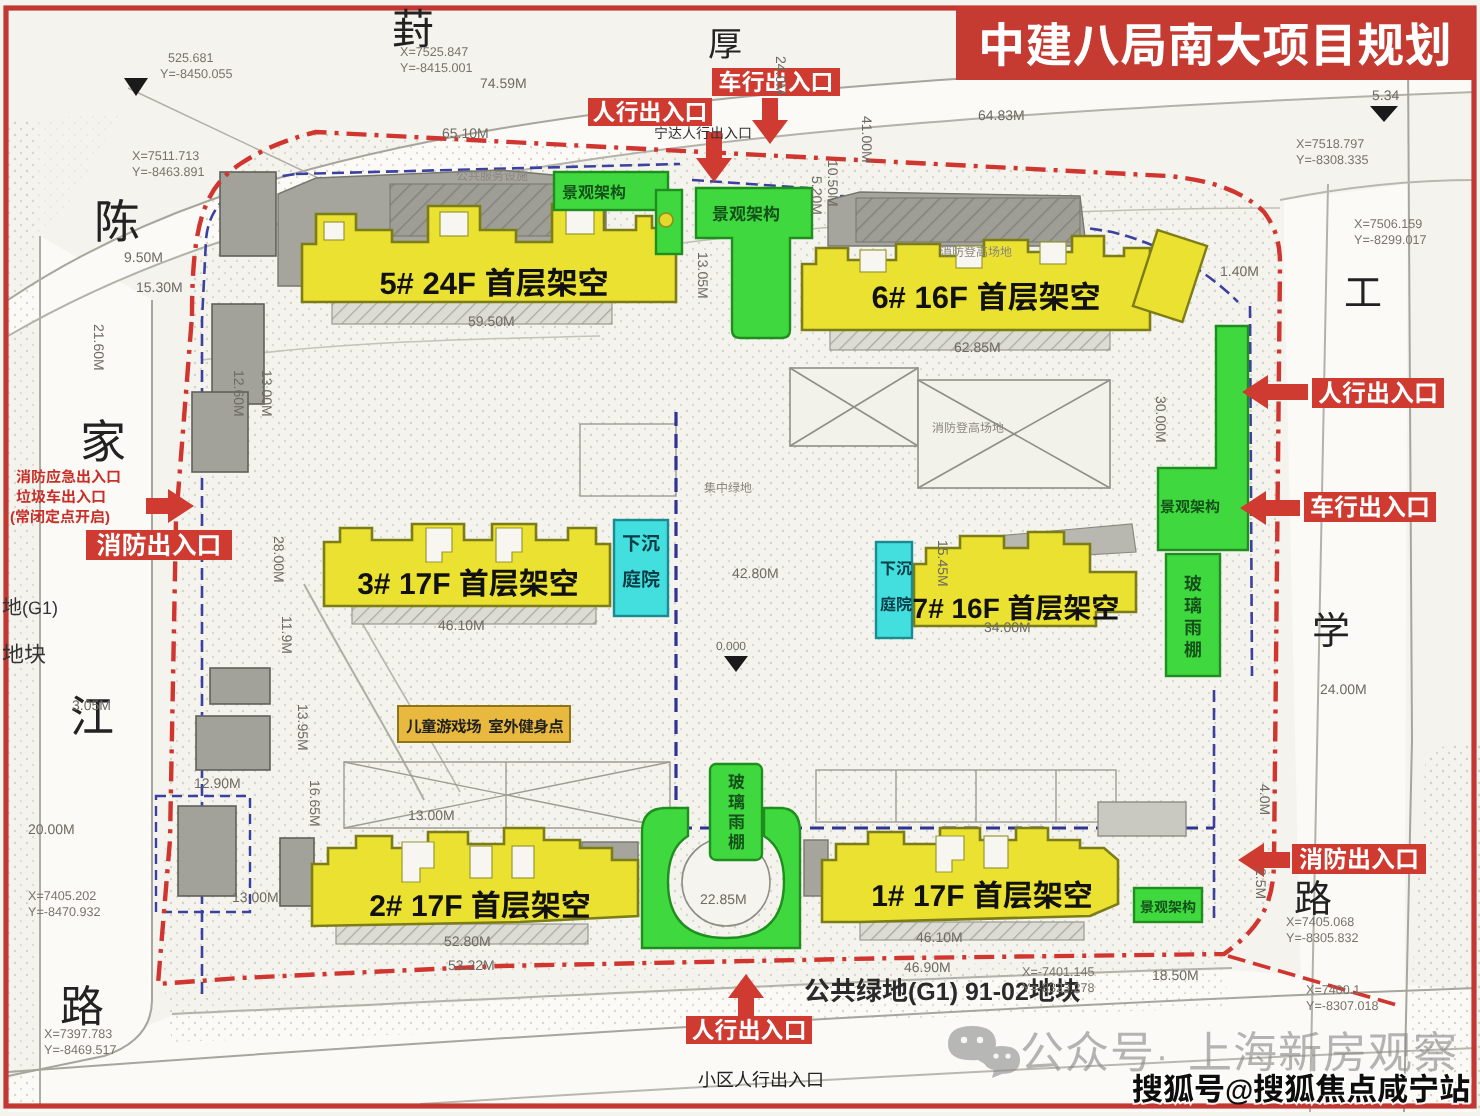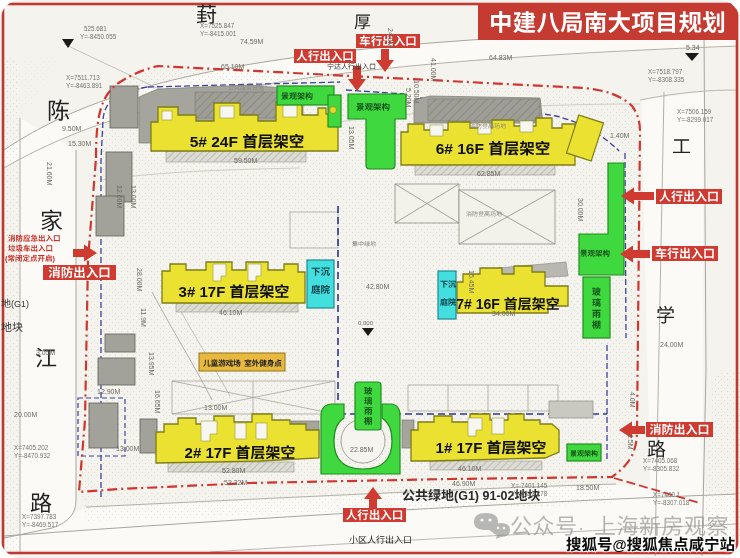--- a/index.html
+++ b/index.html
@@ -1,15 +1,15 @@
 <!DOCTYPE html>
 <html><head><meta charset="utf-8">
 <style>
 html,body{margin:0;padding:0;background:#fff;}
-#plan{width:740px;height:558px;position:relative;overflow:hidden;font-family:"Liberation Sans",sans-serif;border-radius:21px;}
+#plan{width:740px;height:558px;position:relative;overflow:hidden;font-family:"Liberation Sans",sans-serif;}
 svg text{font-family:"Liberation Sans",sans-serif;}
 </style></head>
 <body>
 <svg xmlns="http://www.w3.org/2000/svg" width="0" height="0" style="position:absolute">
     <defs>
       <path id="gb9996" d="M267 -286H724V-221H267ZM267 -378V-439H724V-378ZM267 -129H724V-61H267ZM205 -809C231 -782 258 -746 278 -715H48V-604H429L413 -543H147V90H267V43H724V90H849V-543H546L574 -604H955V-715H730C756 -747 784 -784 810 -822L672 -852C655 -810 624 -757 596 -715H365L410 -738C390 -773 349 -822 312 -857Z"></path>
       <path id="gb5c42" d="M309 -458V-355H878V-458ZM235 -706H781V-622H235ZM114 -807V-511C114 -354 107 -127 21 27C51 38 105 67 129 87C221 -79 235 -339 235 -512V-520H902V-807ZM681 -136 729 -56 444 -38C480 -81 515 -130 545 -179H787ZM311 86C350 72 405 67 781 37C793 61 804 83 812 101L926 49C896 -10 834 -108 787 -179H946V-283H254V-179H398C369 -124 336 -77 323 -62C304 -39 286 -23 268 -19C282 11 304 64 311 86Z"></path>
       <path id="gb67b6" d="M662 -671H804V-510H662ZM549 -774V-408H924V-774ZM436 -383V-311H51V-205H367C285 -126 154 -57 30 -21C55 2 90 47 108 76C227 33 347 -42 436 -133V91H561V-134C651 -46 771 27 891 67C908 36 945 -10 970 -34C845 -67 717 -130 633 -205H945V-311H561V-383ZM188 -849 184 -750H51V-647H172C154 -555 115 -486 26 -438C52 -418 85 -375 98 -346C216 -414 264 -515 286 -647H387C382 -548 375 -507 365 -494C356 -486 348 -483 335 -483C320 -483 290 -484 257 -487C274 -459 285 -415 288 -382C331 -381 371 -381 395 -385C422 -389 443 -398 463 -421C487 -450 496 -528 504 -708C505 -722 506 -750 506 -750H298L303 -849Z"></path>
       <path id="gb7a7a" d="M540 -508C640 -459 783 -384 852 -340L934 -436C858 -479 711 -547 617 -590ZM377 -589C290 -524 179 -469 69 -435L137 -326L192 -351V-249H432V-53H69V56H935V-53H560V-249H815V-356H203C295 -400 389 -457 460 -515ZM402 -824C414 -798 426 -766 436 -737H62V-491H180V-628H815V-511H940V-737H584C570 -774 547 -822 530 -859Z"></path>
       <path id="gb666f" d="M272 -634H719V-591H272ZM272 -745H719V-703H272ZM296 -263H704V-207H296ZM605 -47C691 -14 806 41 861 78L945 4C883 -34 767 -84 683 -112ZM269 -115C214 -72 117 -32 29 -7C55 12 97 54 117 77C204 43 311 -14 379 -71ZM418 -502 435 -476H54V-381H940V-476H563C556 -489 547 -503 538 -516H840V-819H157V-516H463ZM181 -345V-125H442V-18C442 -7 437 -4 423 -3C410 -2 357 -2 315 -4C328 22 343 59 349 88C419 88 471 88 511 75C550 62 562 39 562 -13V-125H825V-345Z"></path>

